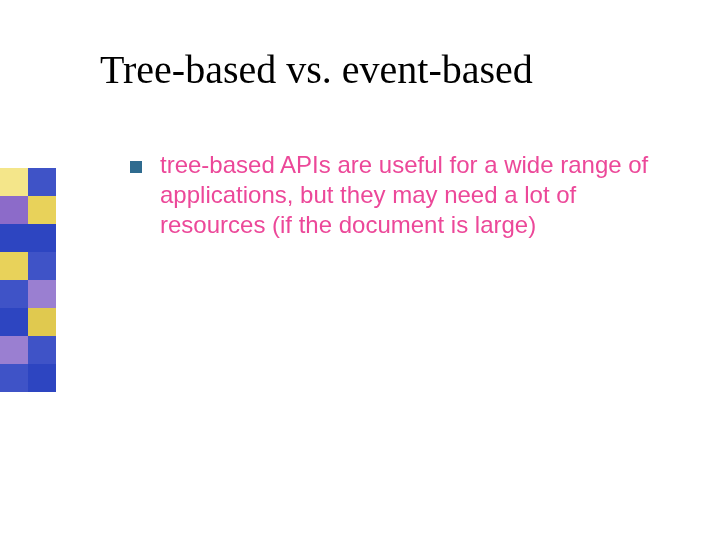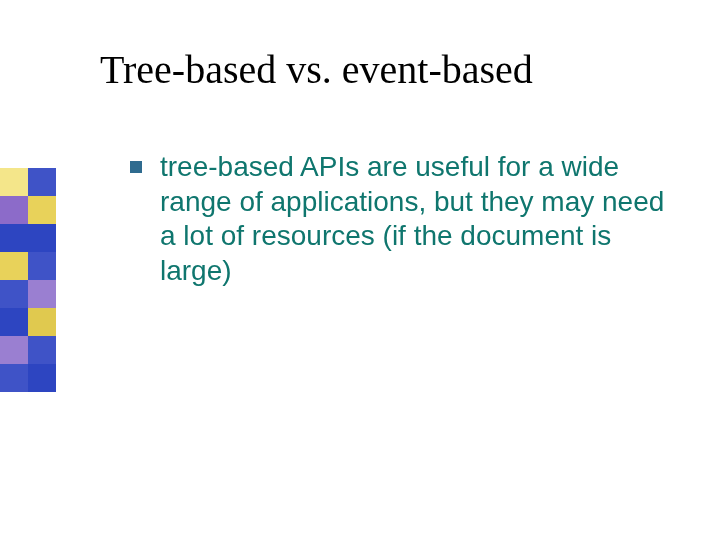--- a/index.html
+++ b/index.html
@@ -40,23 +40,23 @@
   }
   .bullet {
     flex: 0 0 auto;
     width: 12px;
     height: 12px;
     background: #2f6b8f;
     margin-top: 11px;
     margin-right: 18px;
   }
   .text {
-    font-size: 28px;
+    font-size: 24px;
     line-height: 1.24;
-    color: #0f766e;
+    color: #ec4899;
   }
   .sidebar {
     position: absolute;
     left: 0;
     bottom: 0;
     width: 56px;
   }
   .sq {
     width: 28px;
     height: 28px;

